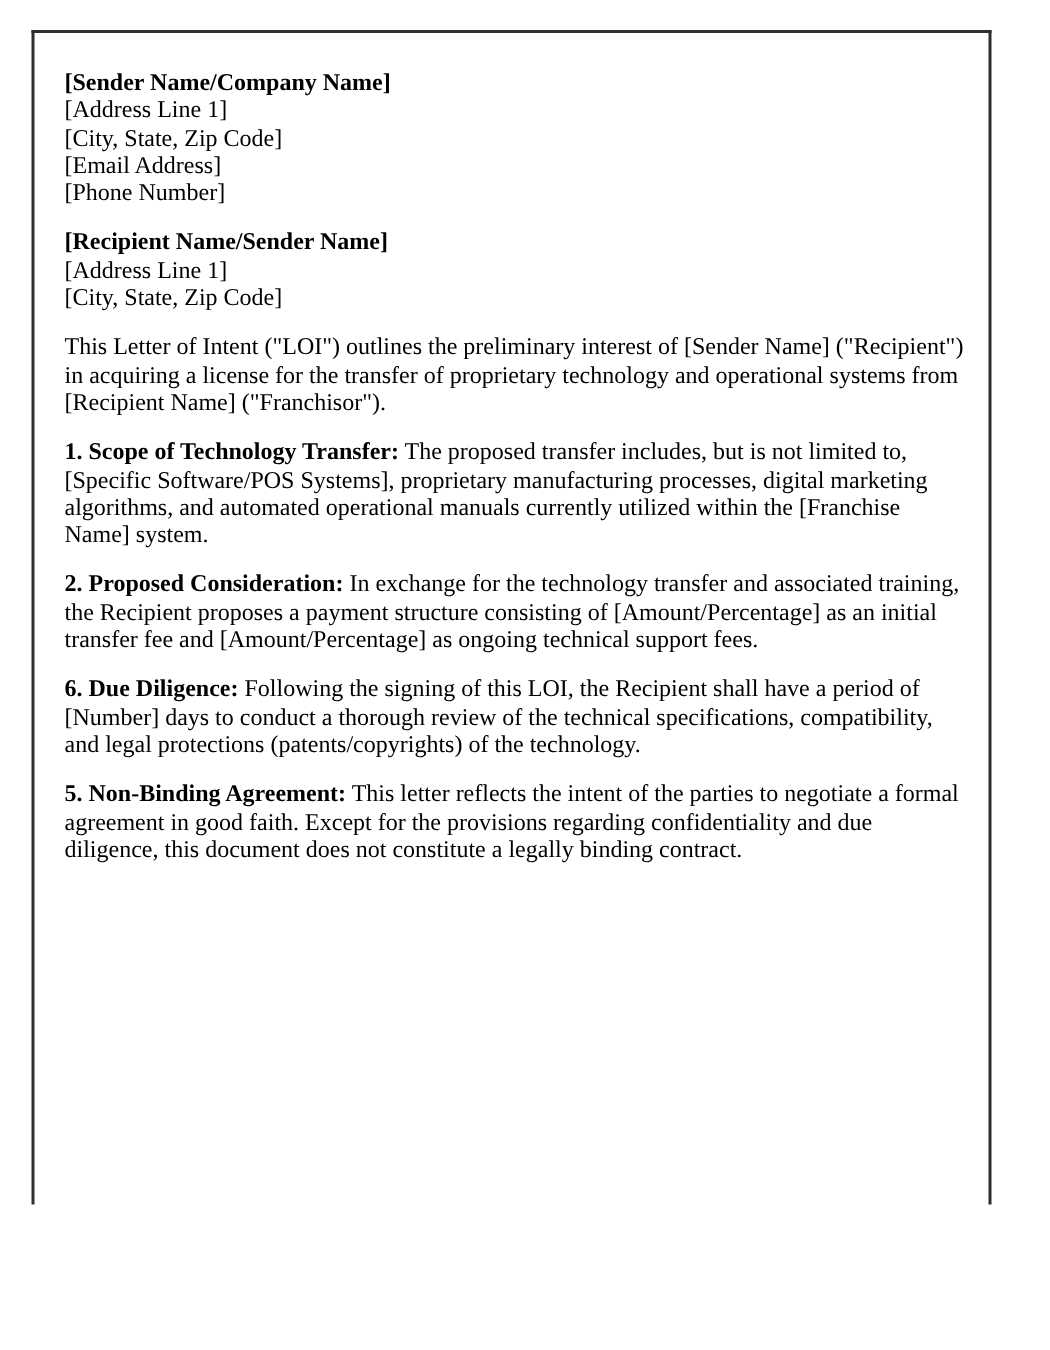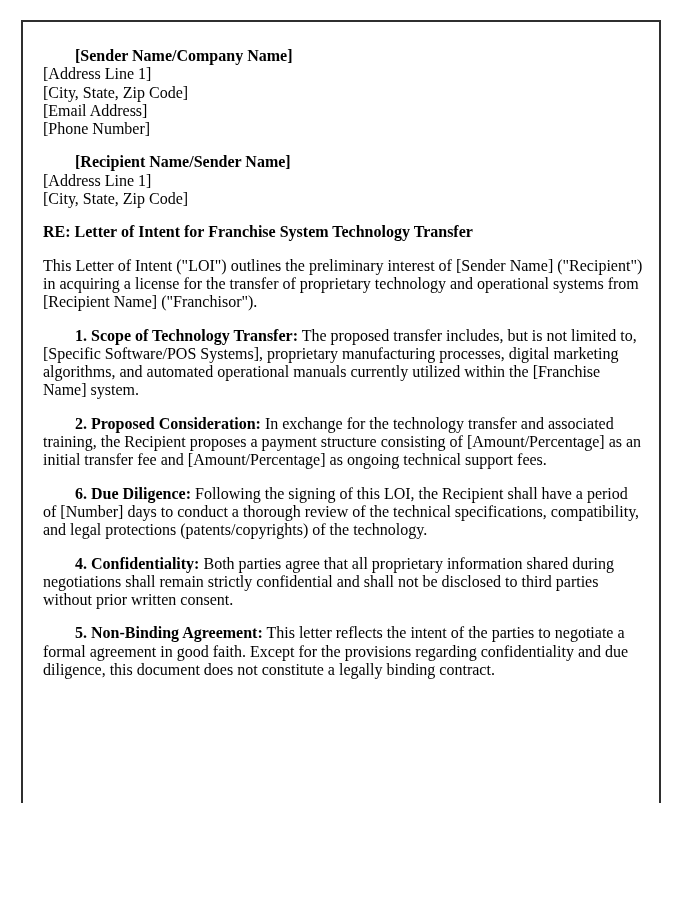--- a/index.html
+++ b/index.html
@@ -34,21 +34,20 @@
     line-height: 18.3px;
   }
   .block {
     margin: 0 0 15px 0;
   }
   .letter-content p {
     margin: 0 0 15px 0;
   }
   .bold {
     font-weight: bold;
-    margin-left: 32px;
   }
 </style>
 </head>
 <body>
 
 <div class="letter-frame"></div>
 
 <div class="letter-content">
 
   <div class="block">
@@ -59,29 +58,27 @@
     <div>[Phone Number]</div>
   </div>
 
 
   <div class="block">
     <div class="bold">[Recipient Name/Sender Name]</div>
     <div>[Address Line 1]</div>
     <div>[City, State, Zip Code]</div>
   </div>
 
-  <p class="bold">RE: Letter of Intent for Franchise System Technology Transfer</p>
 
 
   <p>This Letter of Intent ("LOI") outlines the preliminary interest of [Sender Name] ("Recipient") in acquiring a license for the transfer of proprietary technology and operational systems from [Recipient Name] ("Franchisor").</p>
 
   <p><span class="bold">1. Scope of Technology Transfer:</span> <span>The proposed transfer includes, but is not limited to, [Specific Software/POS Systems], proprietary manufacturing processes, digital marketing algorithms, and automated operational manuals currently utilized within the [Franchise Name] system.</span></p>
 
   <p><span class="bold">2. Proposed Consideration:</span> <span>In exchange for the technology transfer and associated training, the Recipient proposes a payment structure consisting of [Amount/Percentage] as an initial transfer fee and [Amount/Percentage] as ongoing technical support fees.</span></p>
 
   <p><span class="bold">6. Due Diligence:</span> <span>Following the signing of this LOI, the Recipient shall have a period of [Number] days to conduct a thorough review of the technical specifications, compatibility, and legal protections (patents/copyrights) of the technology.</span></p>
 
-  <p><span class="bold">4. Confidentiality:</span> <span>Both parties agree that all proprietary information shared during negotiations shall remain strictly confidential and shall not be disclosed to third parties without prior written consent.</span></p>
 
   <p><span class="bold">5. Non-Binding Agreement:</span> <span>This letter reflects the intent of the parties to negotiate a formal agreement in good faith. Except for the provisions regarding confidentiality and due diligence, this document does not constitute a legally binding contract.</span></p>
 
 
 </div>
 
 </body></html>

